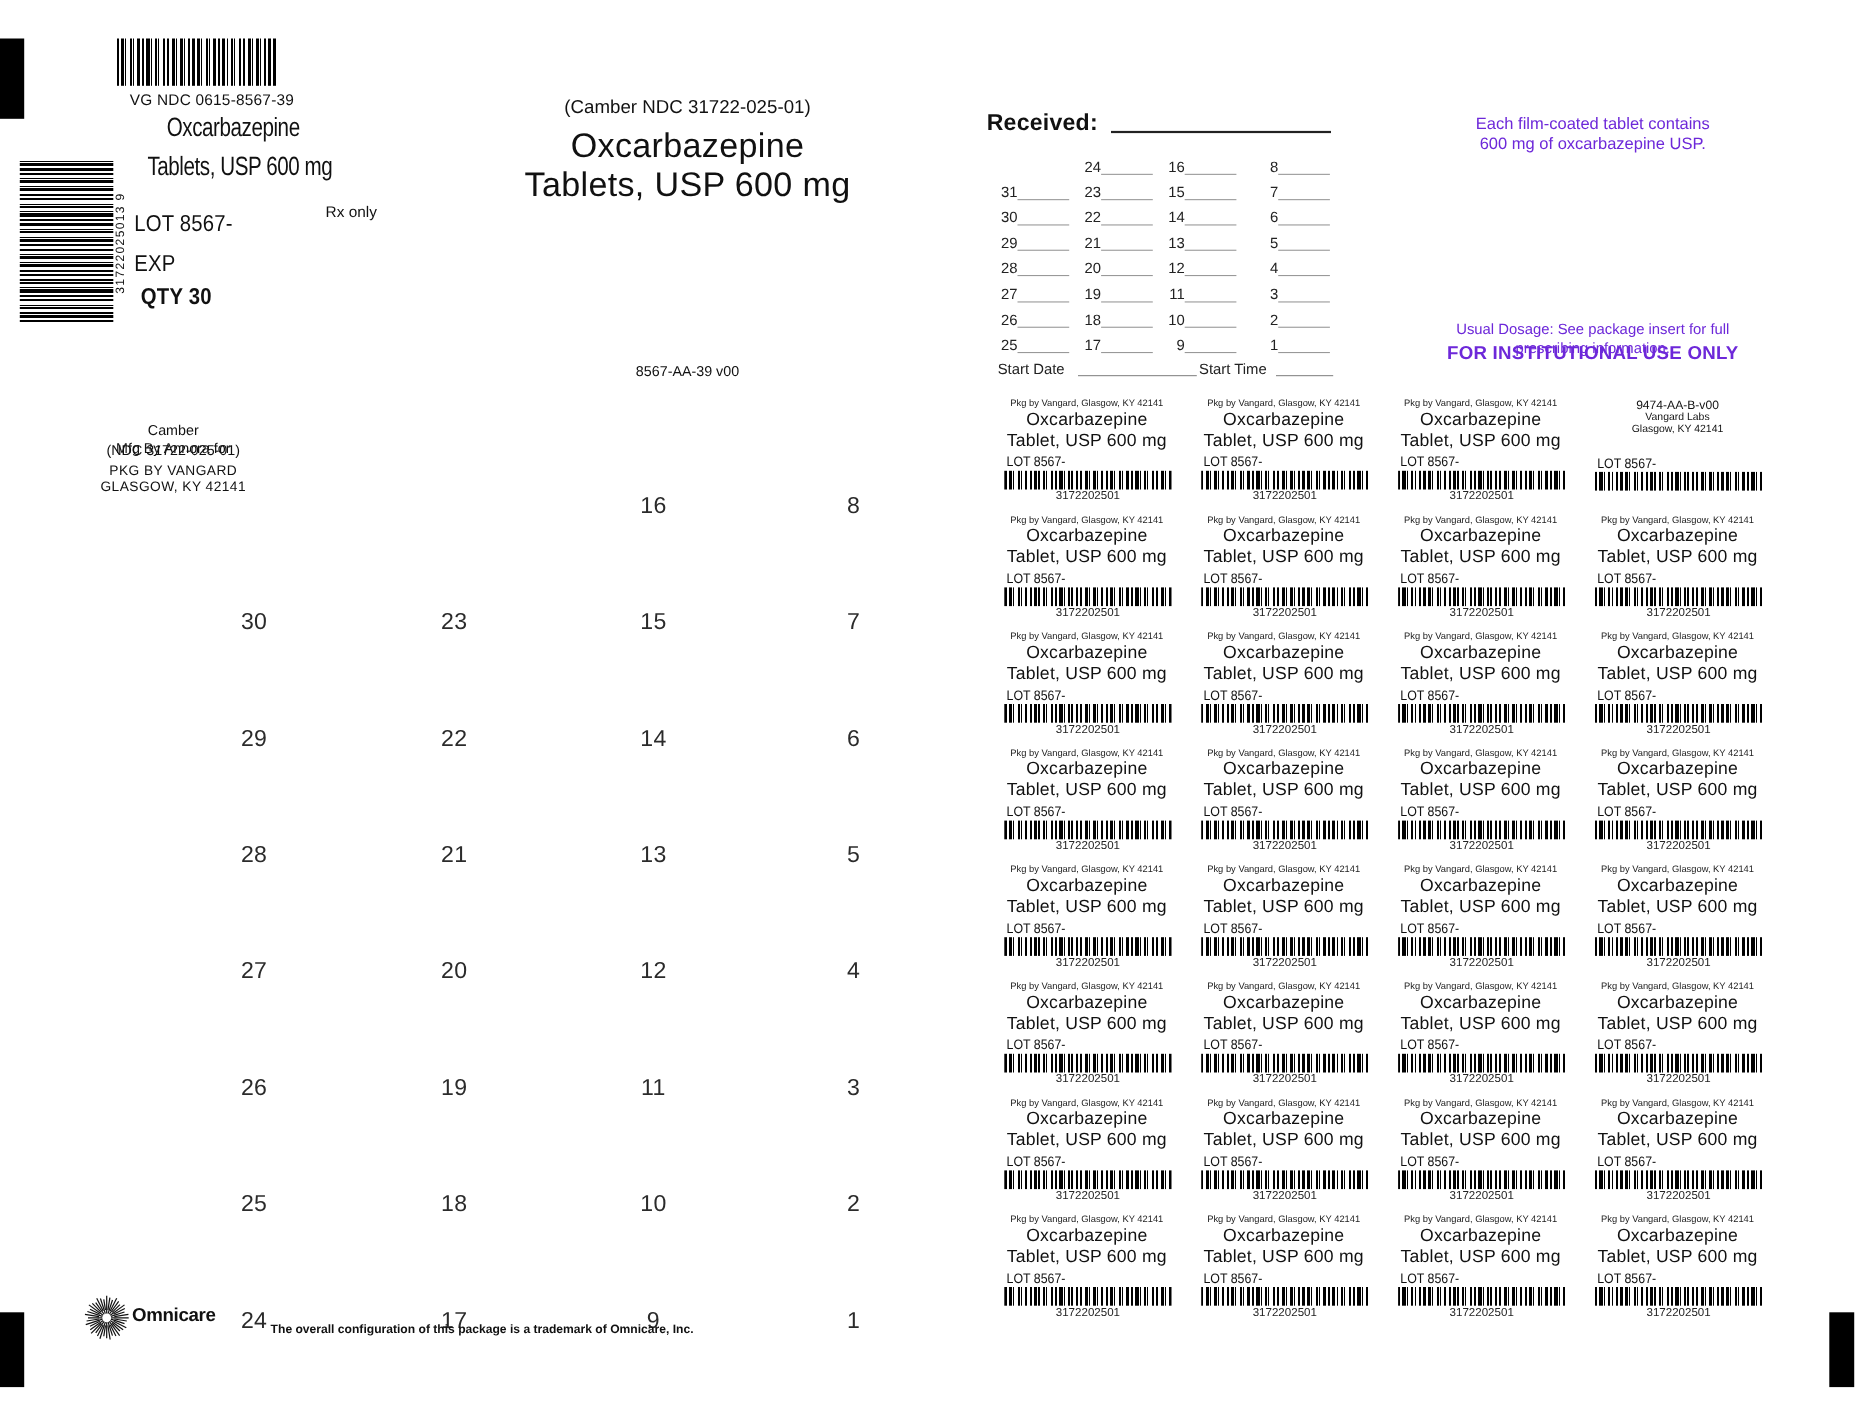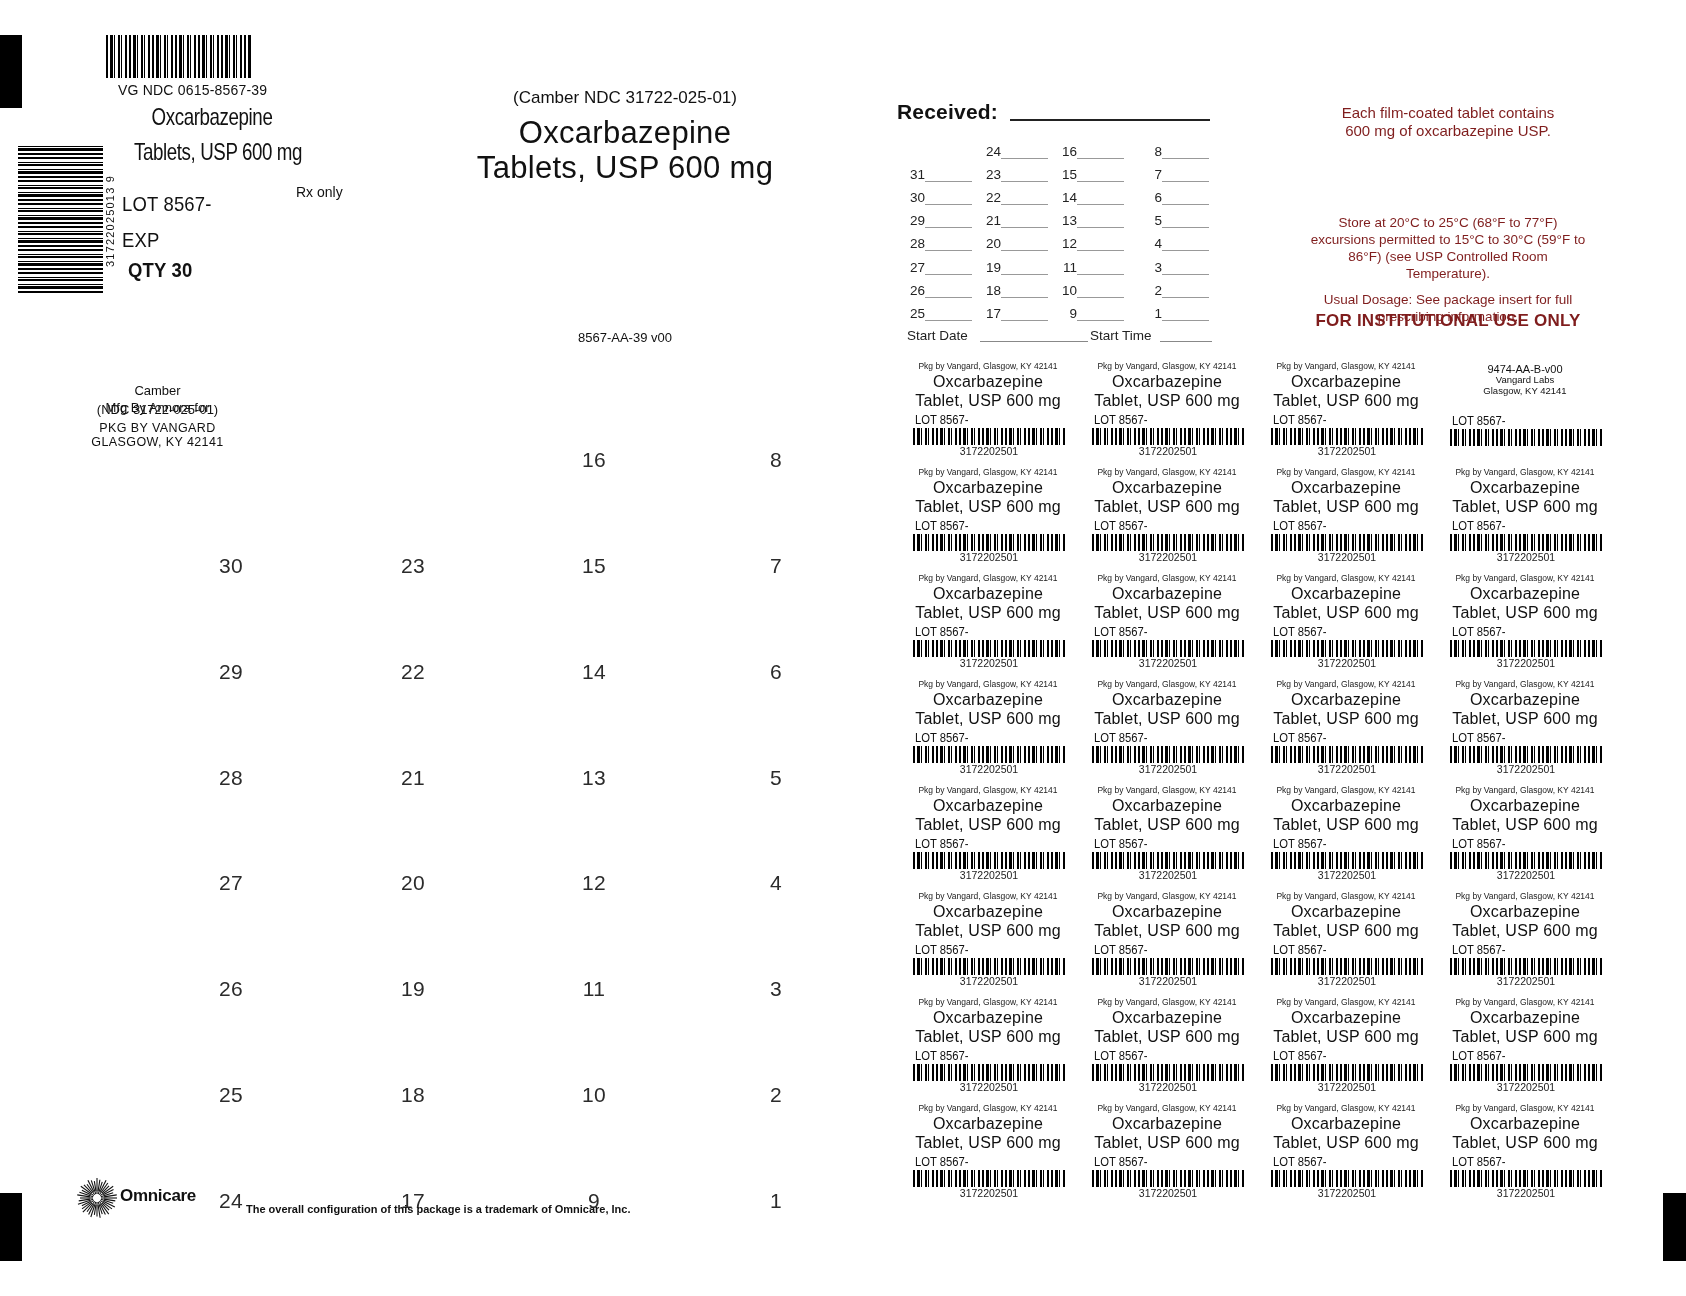--- a/index.html
+++ b/index.html
@@ -27,21 +27,21 @@
   .day-num{position:absolute;transform:translate(-50%,-50%);font-size:21px;color:#2b2b2b;letter-spacing:.3px;}
   
   .rcvd{left:897px;top:100px;font-size:21px;font-weight:bold;letter-spacing:.2px;}
   .rcvd-line{left:1010px;top:119px;width:200px;border-bottom:2px solid #222;height:0;}
   .rcell{position:absolute;display:flex;align-items:flex-end;height:16px;}
   .rnum{display:inline-block;width:26px;text-align:right;font-size:13.5px;color:#222;}
   .rline{display:inline-block;width:47px;height:13px;border-bottom:1.5px solid #999;}
   .sdlbl{font-size:13.5px;color:#222;}
   .sline{border-bottom:1.5px solid #888;height:13px;position:absolute;}
   
-  .info{left:1280px;width:336px;text-align:center;color:#7f1d1d;}
+  .info{left:1280px;width:336px;text-align:center;color:#6d28d9;}
   .contents{font-size:15px;line-height:17.5px;}
   .storage{font-size:13.5px;line-height:17px;}
   .dosage{font-size:13.5px;line-height:16.5px;}
   .inst{font-size:17px;font-weight:bold;letter-spacing:.2px;}
   
   .ucell{position:absolute;width:178px;height:106px;}
   .upkg{margin-top:1px;text-align:center;font-size:8.5px;line-height:10px;color:#222;white-space:nowrap;}
   .unm{text-align:center;font-size:16px;line-height:18.5px;letter-spacing:.2px;white-space:nowrap;}
   .unm1{margin-top:2px;}
   .ulot{margin-top:3px;margin-left:16px;font-size:12.5px;line-height:14px;transform:scaleX(.9);transform-origin:0 50%;}
@@ -247,26 +247,20 @@
     </div>
   <div class="abs sdlbl" style="left:907px;top:328px;">Start Date</div>
   <div class="sline" style="left:980px;top:328px;width:108px;"></div>
   <div class="abs sdlbl" style="left:1090px;top:328px;">Start Time</div>
   <div class="sline" style="left:1160px;top:328px;width:52px;"></div>
 
   <div class="abs info contents" style="top:104px;">
     <div>Each film-coated tablet contains</div>
     <div>600 mg of oxcarbazepine USP.</div>
   </div>
-  <div class="abs info storage" style="top:214px;" id="storage-block">
-      <div>Store at 20°C to 25°C (68°F to 77°F)</div>
-      <div>excursions permitted to 15°C to 30°C (59°F to</div>
-      <div>86°F) (see USP Controlled Room</div>
-      <div>Temperature).</div>
-    </div>
   <div class="abs info dosage" style="top:292px;">
     <div>Usual Dosage: See package insert for full</div>
     <div>prescribing information.</div>
   </div>
   <div class="abs info inst" style="top:311px;">FOR INSTITUTIONAL USE ONLY</div>
 
   <div id="unit-grid">
       <div class="ucell" style="left: 899px; top: 360px;">
         <div class="upkg">Pkg by Vangard, Glasgow, KY 42141</div>
         <div class="unm unm1">Oxcarbazepine</div>

